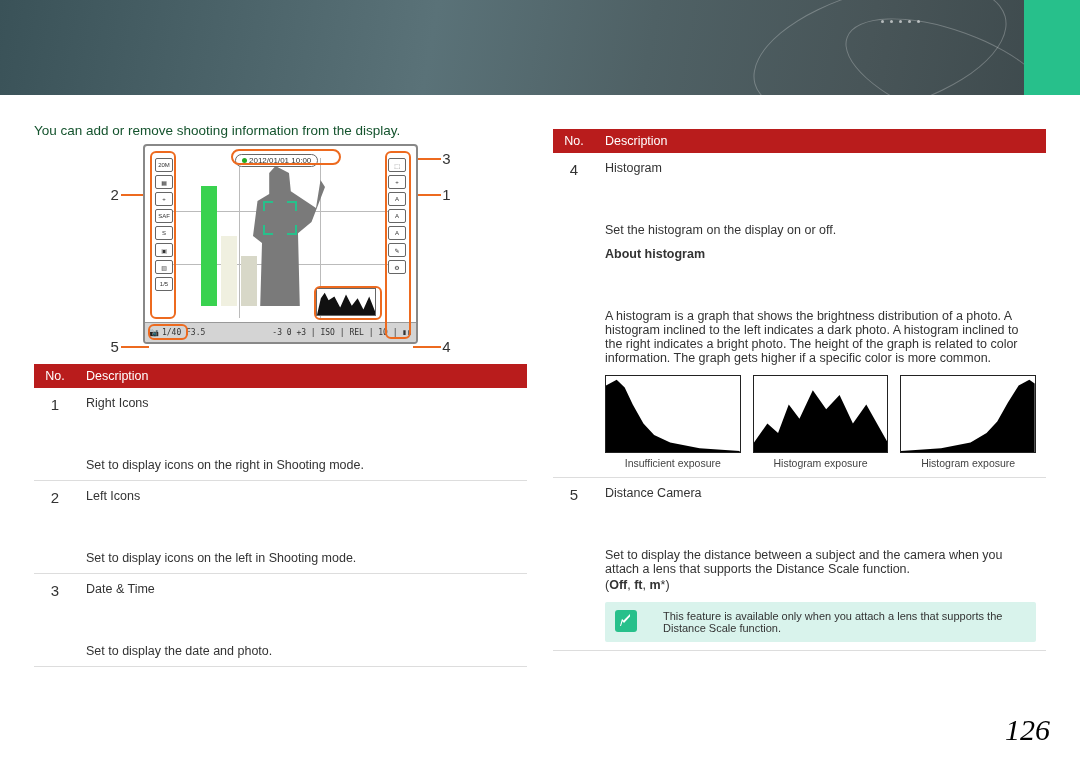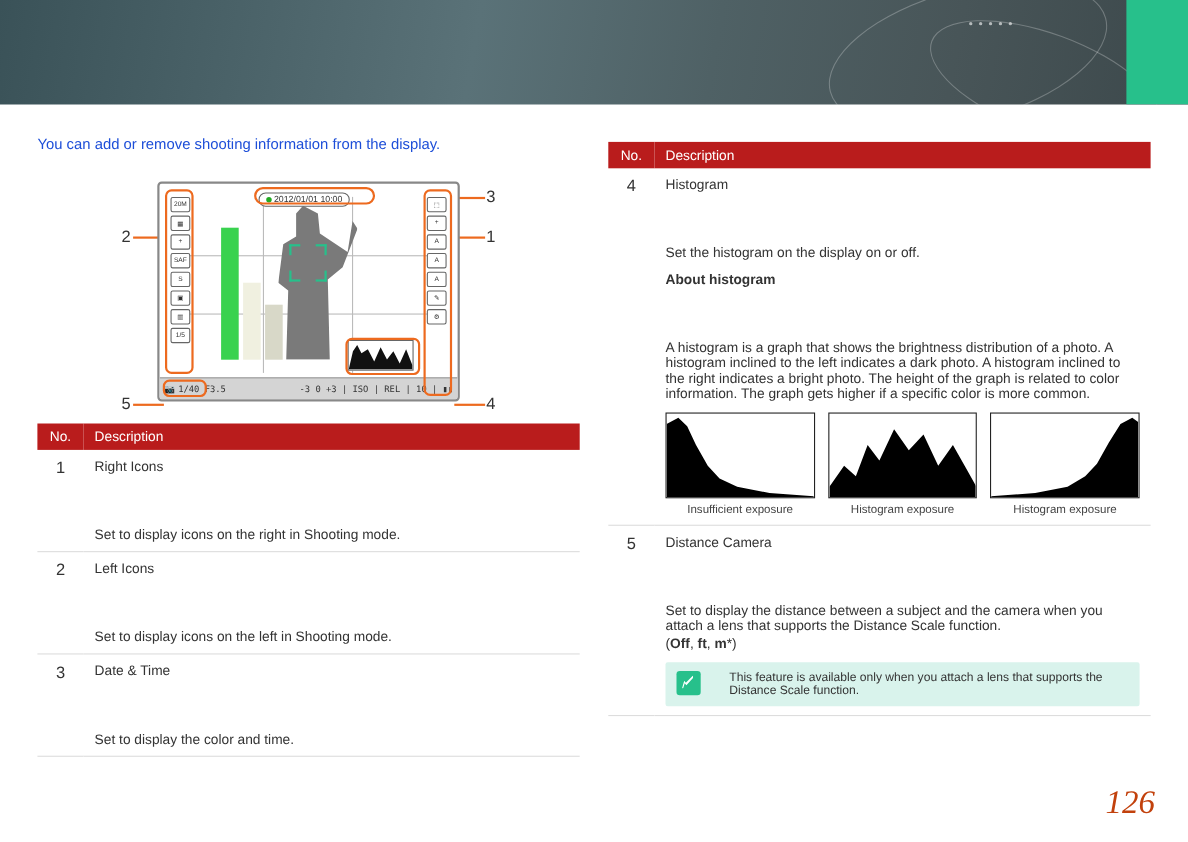--- a/index.html
+++ b/index.html
@@ -37,21 +37,21 @@
   }
   .breadcrumb .big { font-size:22px; font-weight:300; color:#fff; }
   
   .page {
     padding:28px 34px 0 34px;
     display:flex;
     gap:26px;
   }
   .col { flex:1; }
   h1.title { color:#27b588; font-size:27px; font-weight:400; margin-bottom:12px; }
-  .intro { font-size:13.5px; color:#1d4ed8; margin-bottom:27px; }
+  .intro { font-size:13.5px; color:#14532d; margin-bottom:6px; }
   
   .display-wrap { position:relative; width:360px; margin:0 auto 20px; }
   .display {
     position:relative; width:275px; height:200px; margin:0 auto;
     background:#fff; border:2px solid #888; border-radius:4px;
     overflow:hidden;
   }
   .grid { position:absolute; inset:12px 12px 24px 12px; }
   .gline { position:absolute; background:#bbb; }
   .gv1{ left:33%; top:0; bottom:0; width:1px;} .gv2{ left:66%; top:0; bottom:0; width:1px;}
@@ -95,21 +95,21 @@
   .sub { color:#333; font-size:12.5px;margin-top:48px; }
   .strong { font-weight:700; }
   .hist-row { display:flex; gap:12px; margin-top:10px; }
   .hist-cell { flex:1; text-align:center; }
   .hist-box { border:1px solid #222; height:78px; width:100%; position:relative; overflow:hidden;}
   .hist-box svg{ width:100%; height:100%; }
   .hist-cap { font-size:10.5px; color:#444; margin-top:4px;}
   .note { background:#d9f3ec; display:flex; align-items:flex-start; gap:26px; padding:8px 10px; font-size:11px; margin-top:10px; border-radius:2px;}
   .note-icon { width:22px; height:22px; background:#27c08b; border-radius:3px; position:relative; flex-shrink:0;}
   .note-icon::after{content:"";position:absolute;left:5px;top:4px;width:10px;height:12px;background:#fff;clip-path:polygon(0 100%,20% 40%,35% 55%,100% 0,100% 20%,40% 75%,25% 60%,10% 100%);}
-  .pnum { position:absolute; right:30px; bottom:18px; font-size:30px; font-style:italic; color:#c2410c; font-family:Georgia,serif;}
+  .pnum { position:absolute; right:30px; bottom:18px; font-size:30px; font-style:italic; color:#000000; font-family:Georgia,serif;}
 </style>
 </head>
 <body>
 
 <div class="banner">
   <div class="swirl"></div>
   <div class="swirl swirl2"></div>
   <div class="dots">
       <span></span>
       <span></span>
@@ -217,21 +217,21 @@
             <td class="n">2</td>
           <td>
               <div>Left Icons</div>
               <div class="sub">Set to display icons on the left in Shooting mode.</div>
             </td>
           </tr>
         <tr>
             <td class="n">3</td>
           <td>
               <div>Date &amp; Time</div>
-              <div class="sub">Set to display the color and time.</div>
+              <div class="sub">Set to display the date and photo.</div>
             </td>
           </tr>
       </tbody>
     </table>
   </div>
 
   <div class="col">
     <table class="desc">
       <thead>
           <tr>

